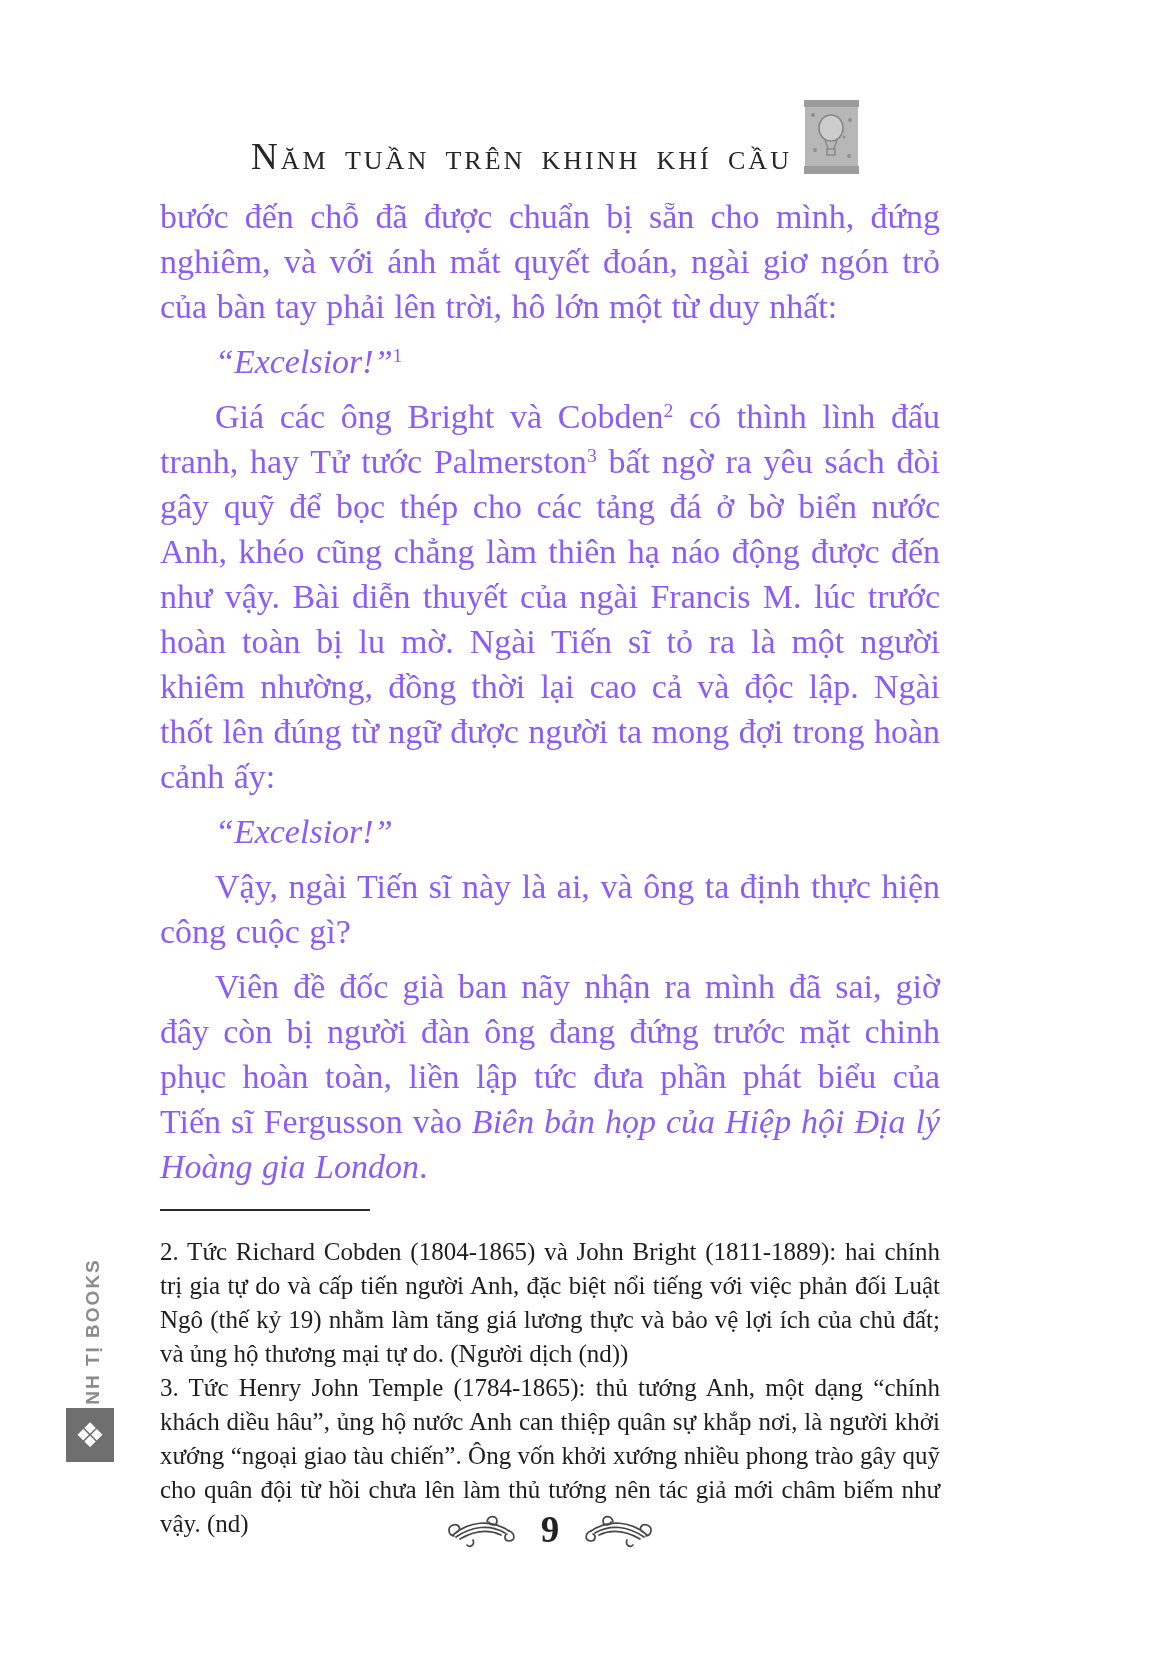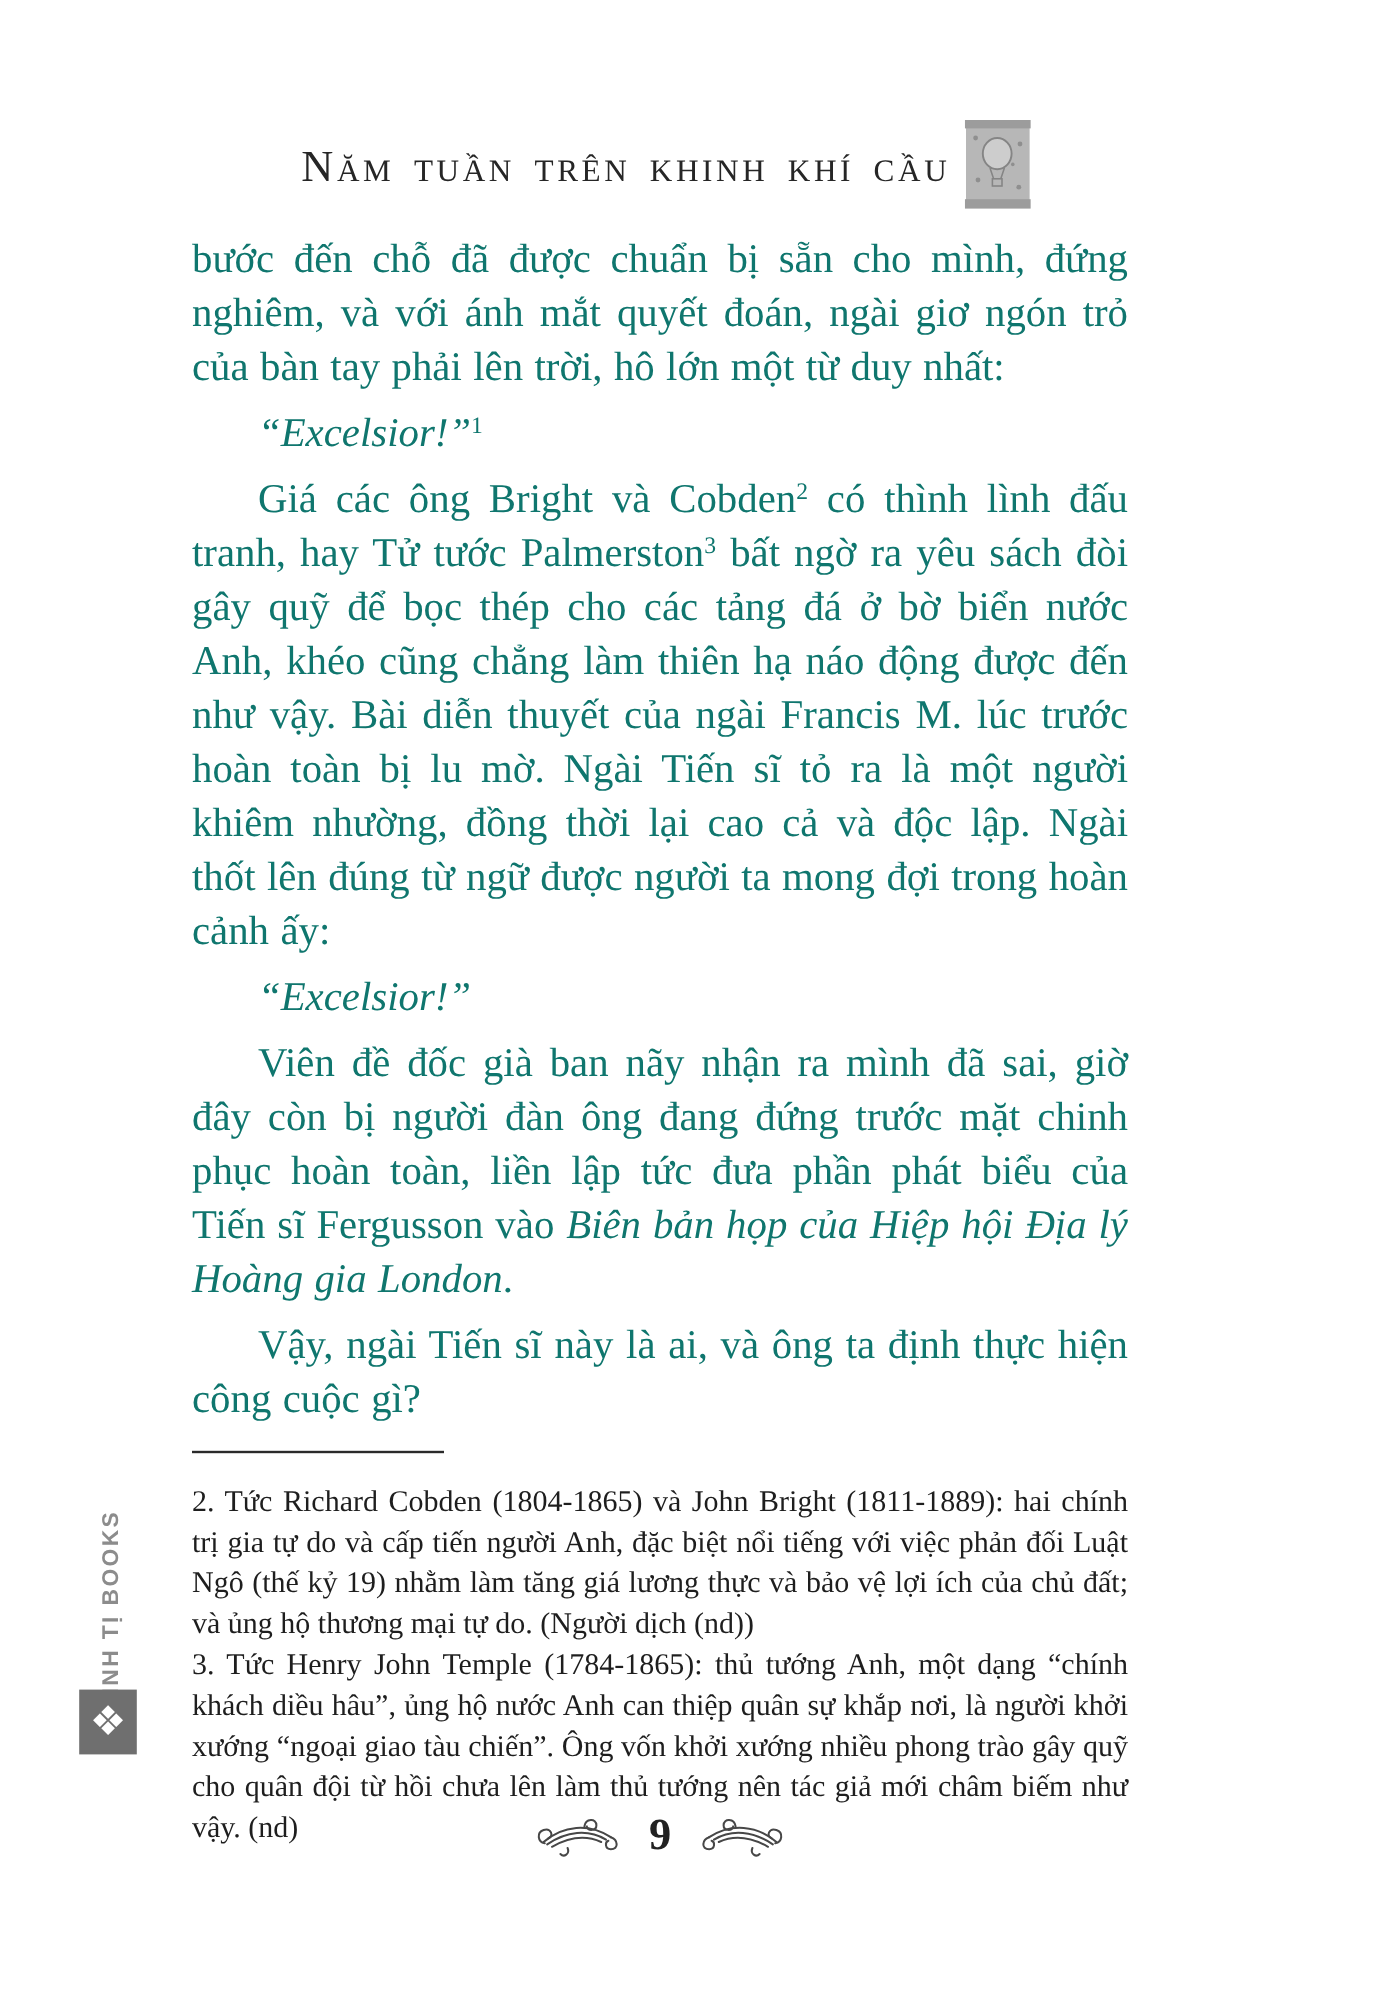--- a/index.html
+++ b/index.html
@@ -12,21 +12,21 @@
   .page {
     position: absolute; inset: 0;
     background: #ffffff;
     color: #1c1c1c;
     overflow: hidden;
   }
 
   
   .running-header {
     position: absolute; top: 100px; left: 160px; width: 790px;
-    display: flex; align-items: center; justify-content: center; gap: 12px;
+    display: flex; align-items: flex-end; justify-content: center; gap: 12px;
   }
   .book-title {
     font-variant: small-caps;
     font-weight: normal;
     font-size: 37px;
     letter-spacing: 3px;
     word-spacing: 4px;
     color: #262626;
     white-space: nowrap;
   }
@@ -35,21 +35,21 @@
   
   .text-column {
     position: absolute; left: 160px; top: 194px; width: 780px;
   }
   .body-par {
     font-size: 34px;
     line-height: 45px;
     text-align: justify;
     word-spacing: 1px;
     margin-bottom: 10px;
-    color: #0f766e;
+    color: #8b5cf6;
   }
   .body-par.indent { text-indent: 55px; }
   .body-par i { font-style: italic; }
   .body-par sup {
     font-size: 58%;
     line-height: 0;
     vertical-align: baseline;
     position: relative;
     top: -0.55em;
   }
@@ -124,22 +124,22 @@
       </svg>
     </span>
   </header>
 
   <main class="text-column">
     <div>
         <p class="body-par"><span>bước đến chỗ đã được chuẩn bị sẵn cho mình, đứng nghiêm, và với ánh mắt quyết đoán, ngài giơ ngón trỏ của bàn tay phải lên trời, hô lớn một từ duy nhất:</span></p>
         <p class="body-par indent"><i>“Excelsior!”</i><sup>1</sup></p>
         <p class="body-par indent"><span>Giá các ông Bright và Cobden</span><sup>2</sup><span> có thình lình đấu tranh, hay Tử tước Palmerston</span><sup>3</sup><span> bất ngờ ra yêu sách đòi gây quỹ để bọc thép cho các tảng đá ở bờ biển nước Anh, khéo cũng chẳng làm thiên hạ náo động được đến như vậy. Bài diễn thuyết của ngài Francis M. lúc trước hoàn toàn bị lu mờ. Ngài Tiến sĩ tỏ ra là một người khiêm nhường, đồng thời lại cao cả và độc lập. Ngài thốt lên đúng từ ngữ được người ta mong đợi trong hoàn cảnh ấy:</span></p>
         <p class="body-par indent"><i>“Excelsior!”</i></p>
+        <p class="body-par indent"><span>Vậy, ngài Tiến sĩ này là ai, và ông ta định thực hiện công cuộc gì?</span></p>
         <p class="body-par indent"><span>Viên đề đốc già ban nãy nhận ra mình đã sai, giờ đây còn bị người đàn ông đang đứng trước mặt chinh phục hoàn toàn, liền lập tức đưa phần phát biểu của Tiến sĩ Fergusson vào </span><i>Biên bản họp của Hiệp hội Địa lý Hoàng gia London</i><span>.</span></p>
-        <p class="body-par indent"><span>Vậy, ngài Tiến sĩ này là ai, và ông ta định thực hiện công cuộc gì?</span></p>
       </div>
     <div class="fn-sep"></div>
     <div class="footnotes">
         <p class="footnote">2. Tức Richard Cobden (1804-1865) và John Bright (1811-1889): hai chính trị gia tự do và cấp tiến người Anh, đặc biệt nổi tiếng với việc phản đối Luật Ngô (thế kỷ 19) nhằm làm tăng giá lương thực và bảo vệ lợi ích của chủ đất; và ủng hộ thương mại tự do. (Người dịch (nd))</p>
         <p class="footnote">3. Tức Henry John Temple (1784-1865): thủ tướng Anh, một dạng “chính khách diều hâu”, ủng hộ nước Anh can thiệp quân sự khắp nơi, là người khởi xướng “ngoại giao tàu chiến”. Ông vốn khởi xướng nhiều phong trào gây quỹ cho quân đội từ hồi chưa lên làm thủ tướng nên tác giả mới châm biếm như vậy. (nd)</p>
       </div>
   </main>
 
   <footer class="page-footer">
     <span class="flourish left">

